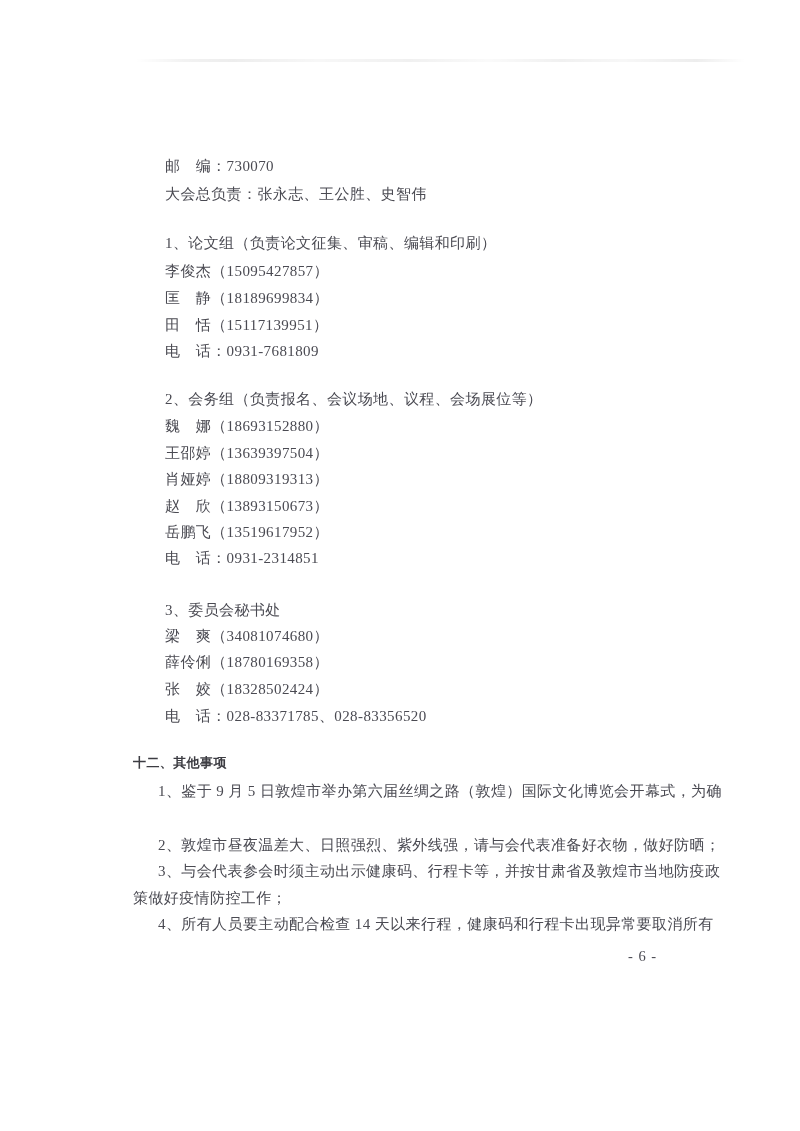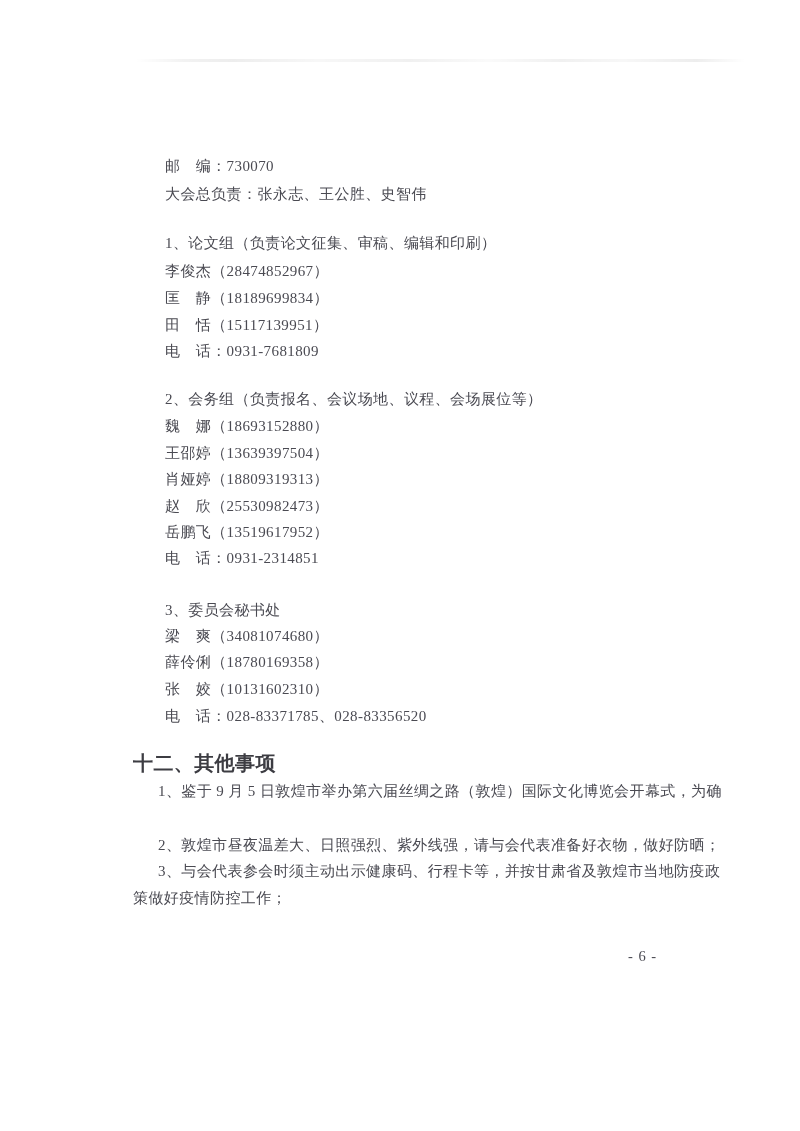--- a/index.html
+++ b/index.html
@@ -41,21 +41,21 @@
     font-size: 15px;
     line-height: 20px;
     color: #4a4a52;
     letter-spacing: 0.4px;
     text-align: right;
   }
   .sec-head {
     left: 133px;
     font-weight: bold;
     color: #3c3c42;
-    font-size: 20px;
+    font-size: 13px;
   }
   .para-first {
     left: 158px;
   }
   .para-cont {
     left: 133px;
   }
   .page-num {
     position: absolute;
     left: 628px;
@@ -70,44 +70,45 @@
 <body>
 
 <div class="page">
 
   <div class="scan-line"></div>
 
   <div class="ln" style="top:156px">邮　编：730070</div>
   <div class="ln" style="top:184px">大会总负责：张永志、王公胜、史智伟</div>
 
   <div class="ln" style="top:233px">1、论文组（负责论文征集、审稿、编辑和印刷）</div>
-  <div class="ln" style="top:261px">李俊杰（28474852967）</div>
+  <div class="ln" style="top:261px">李俊杰（15095427857）</div>
   <div class="ln" style="top:288px">匡　静（18189699834）</div>
   <div class="ln" style="top:315px">田　恬（15117139951）</div>
   <div class="ln" style="top:341px">电　话：0931-7681809</div>
 
   <div class="ln" style="top:389px">2、会务组（负责报名、会议场地、议程、会场展位等）</div>
   <div class="ln" style="top:416px">魏　娜（18693152880）</div>
   <div class="ln" style="top:443px">王邵婷（13639397504）</div>
   <div class="ln" style="top:469px">肖娅婷（18809319313）</div>
-  <div class="ln" style="top:496px">赵　欣（25530982473）</div>
+  <div class="ln" style="top:496px">赵　欣（13893150673）</div>
   <div class="ln" style="top:522px">岳鹏飞（13519617952）</div>
   <div class="ln" style="top:548px">电　话：0931-2314851</div>
 
   <div class="ln" style="top:600px">3、委员会秘书处</div>
   <div class="ln" style="top:626px">梁　爽（34081074680）</div>
   <div class="ln" style="top:652px">薛伶俐（18780169358）</div>
-  <div class="ln" style="top:679px">张　姣（10131602310）</div>
+  <div class="ln" style="top:679px">张　姣（18328502424）</div>
   <div class="ln" style="top:706px">电　话：028-83371785、028-83356520</div>
 
   <div class="ln sec-head" style="top:753px">十二、其他事项</div>
 
   <div class="ln para-first" style="top:781px">1、鉴于 9 月 5 日敦煌市举办第六届丝绸之路（敦煌）国际文化博览会开幕式，为确</div>
 
   <div class="ln para-first" style="top:835px">2、敦煌市昼夜温差大、日照强烈、紫外线强，请与会代表准备好衣物，做好防晒；</div>
 
   <div class="ln para-first" style="top:861px">3、与会代表参会时须主动出示健康码、行程卡等，并按甘肃省及敦煌市当地防疫政</div>
   <div class="ln para-cont" style="top:888px">策做好疫情防控工作；</div>
 
+  <div class="ln para-first" style="top:914px">4、所有人员要主动配合检查 14 天以来行程，健康码和行程卡出现异常要取消所有</div>
 
   <div class="page-num">- 6 -</div>
 
 </div>
 
 </body></html>

